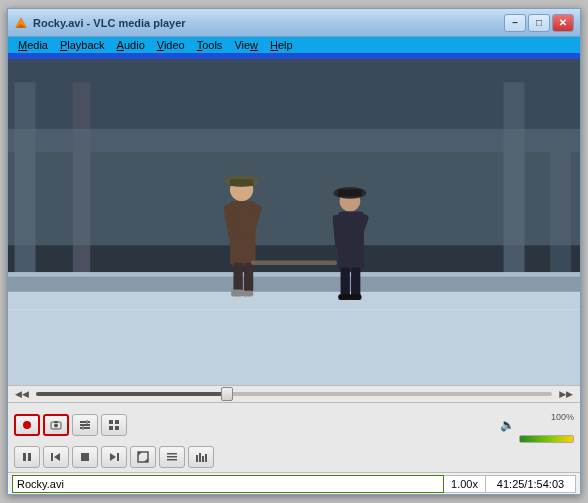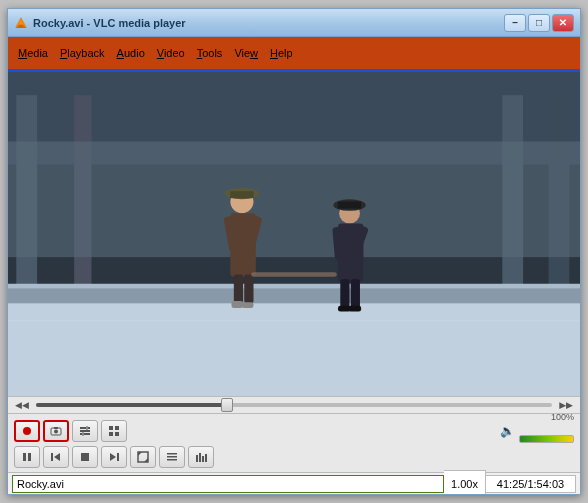--- a/index.html
+++ b/index.html
@@ -64,25 +64,25 @@
       color: #333;
       background: linear-gradient(180deg, #ddeeff 0%, #c0d8f0 100%);
     }
     .title-btn.close {
       background: linear-gradient(180deg, #f07070 0%, #cc3333 100%);
       color: white;
     }
     
     .menu-bar {
       height: 22px;
-      background: #c2410c;
-      display: flex;
-      align-items: center;
-      padding: 16px 4px;
-      border-bottom: 3px solid #1d4ed8;
+      background: #0ea5e9;
+      display: flex;
+      align-items: center;
+      padding: 0 4px;
+      border-bottom: 6px solid #1d4ed8;
       flex-shrink: 0;
     }
     .menu-item {
       padding: 2px 6px;
       cursor: pointer;
       border-radius: 2px;
       font-size: 11px;
       color: #000;
     }
     
@@ -241,21 +241,21 @@
       padding: 0 4px;
       display: flex;
       align-items: center;
       font-size: 11px;
     }
     .status-speed {
       width: 42px;
       border: 1px solid #bbb;
       border-left: none;
       background: white;
-      height: 27px;
+      height: 18px;
       padding: 0 4px;
       display: flex;
       align-items: center;
       justify-content: center;
       font-size: 11px;
     }
     .status-time {
       width: 90px;
       border: 1px solid #bbb;
       border-left: none;
@@ -411,21 +411,21 @@
           <rect x="7" y="1" width="4" height="4" fill="#555"></rect>
           <rect x="7" y="7" width="4" height="4" fill="#555"></rect>
         </svg>
       </div>
 
       <div class="ctrl-spacer"></div>
 
       <div class="volume-area">
         <span class="volume-icon">🔈</span>
         <div style="position:relative; display:flex; flex-direction:column; align-items:flex-end;">
-          <span class="volume-percent" style="font-size:9px; color:#555; margin-bottom:1px;">100%</span>
+          <span class="volume-percent" style="font-size:9px; color:#555; margin-bottom:1px;margin-top:11px;">100%</span>
           <div class="volume-bar">
             <div class="volume-track">
             </div>
           </div>
         </div>
       </div>
     </div>
 
     <div class="controls-row2">
 

